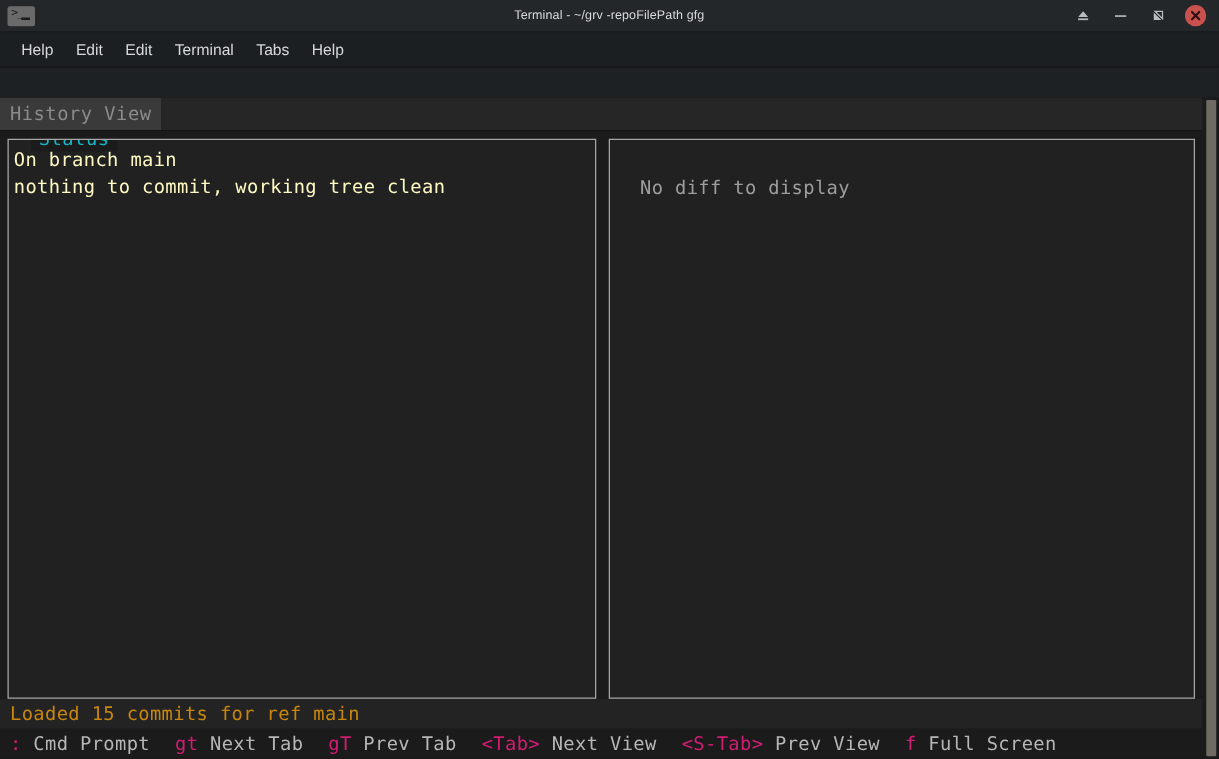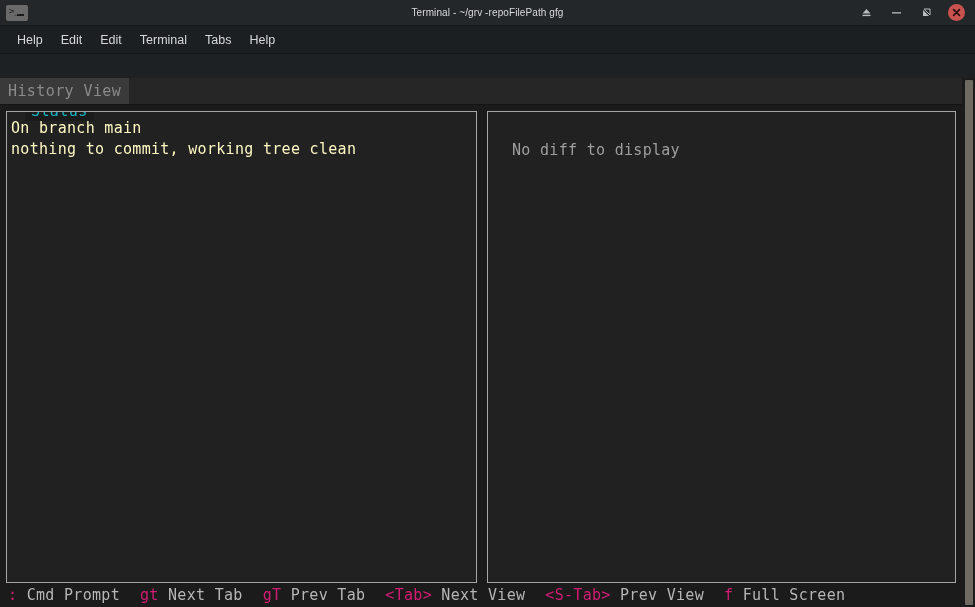--- a/index.html
+++ b/index.html
@@ -339,20 +339,23 @@
 
         <div class="pane" id="pane-diff">
           <div class="pane-body diff-body">
             <div class="diff-empty">No diff to display</div>
           </div>
         </div>
 
       </div>
 
       <div id="bottom">
+        <div id="msgbar">
+          <span>Loaded 15 commits for ref main</span>
+        </div>
         <div id="helpbar">
           <span class="hb-key">:</span><span class="hb-desc"> </span><span class="hb-desc">Cmd Prompt</span><span class="hb-gap"></span><span class="hb-key">gt</span><span class="hb-desc"> </span><span class="hb-desc">Next Tab</span><span class="hb-gap"></span><span class="hb-key">gT</span><span class="hb-desc"> </span><span class="hb-desc">Prev Tab</span><span class="hb-gap"></span><span class="hb-key">&lt;Tab&gt;</span><span class="hb-desc"> </span><span class="hb-desc">Next View</span><span class="hb-gap"></span><span class="hb-key">&lt;S-Tab&gt;</span><span class="hb-desc"> </span><span class="hb-desc">Prev View</span><span class="hb-gap"></span><span class="hb-key">f</span><span class="hb-desc"> </span><span class="hb-desc">Full Screen</span>
         </div>
       </div>
 
     </div>
 
     <div id="scrollbar">
       <div id="scrollbar-thumb"></div>
     </div>

